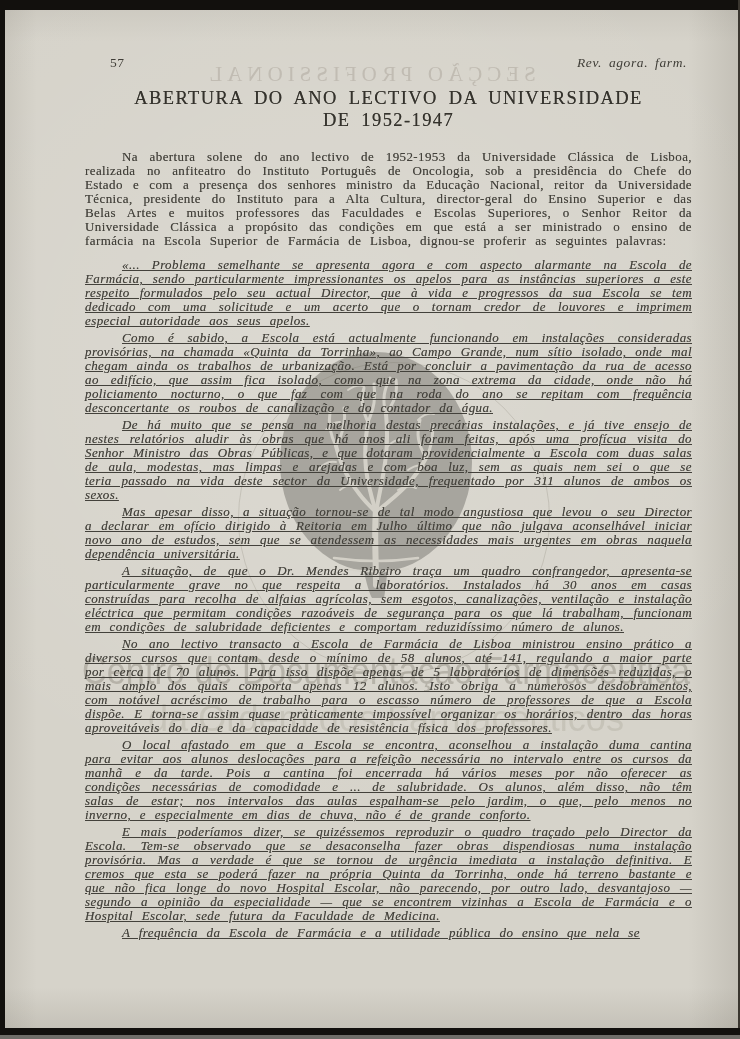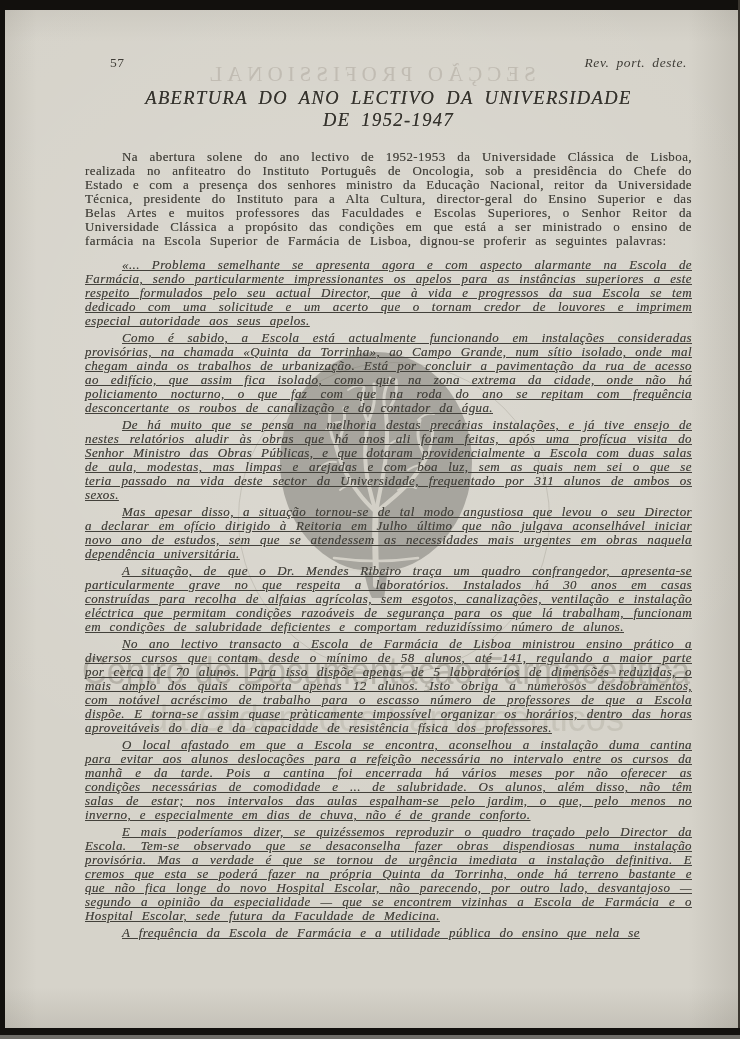--- a/index.html
+++ b/index.html
@@ -31,21 +31,21 @@
   .ghost-title{
     position:absolute;left:165px;top:62px;width:410px;text-align:center;
     font-size:21px;letter-spacing:5px;color:rgba(154,148,138,.38);
     transform:scaleX(-1);white-space:nowrap;
   }
   .title{
     position:absolute;left:85px;top:87px;width:607px;text-align:center;
     font-size:18.5px;color:#34322c;letter-spacing:1.4px;word-spacing:5px;
     line-height:22px;text-shadow:0 0 .4px rgba(52,50,44,.7);
   }
-  .title div{white-space:nowrap;font-style:italic;}
+  .title div{white-space:nowrap;}
 
   
   .wm{position:absolute;z-index:1;}
   .halo{
     position:absolute;left:238px;top:362px;width:312px;height:312px;
     border:1.5px solid rgba(110,104,92,.20);border-radius:50%;z-index:1;
   }
   .wm-text1{left:82px;top:648px;}
   .wm-text2{left:148px;top:697px;}
   .wm svg{display:block;}
@@ -113,21 +113,21 @@
       <text x="0" y="34" textLength="476" lengthAdjust="spacingAndGlyphs" font-family="Liberation Sans, sans-serif" font-size="36" fill="#999588" fill-opacity="0.26">da Ordem dos Farmacêuticos</text>
     </svg>
   </div>
   <div class="wm wm-text1">
     <svg width="612" height="46" viewBox="0 0 612 46">
       <text x="0" y="36" textLength="608" lengthAdjust="spacingAndGlyphs" font-family="Liberation Sans, sans-serif" font-size="38" fill="#979489" fill-opacity="0.52">Centro de Documentação Farmaceutica</text>
     </svg>
   </div>
 
   <div class="pagenum">57</div>
-  <div class="journal">Rev. port. deste.</div>
+  <div class="journal">Rev. agora. farm.</div>
 
   <div class="ghost-title">SECÇÃO PROFISSIONAL</div>
 
   <div class="title">
     <div>ABERTURA DO ANO LECTIVO DA UNIVERSIDADE</div>
     <div>DE 1952-1947</div>
   </div>
 
   <div class="content">
     <p class="intro">Na abertura solene do ano lectivo de 1952-1953 da Universidade Clássica de Lisboa, realizada no anfiteatro do Instituto Português de Oncologia, sob a presidência do Chefe do Estado e com a presença dos senhores ministro da Educação Nacional, reitor da Universidade Técnica, presidente do Instituto para a Alta Cultura, director-geral do Ensino Superior e das Belas Artes e muitos professores das Faculdades e Escolas Superiores, o Senhor Reitor da Universidade Clássica a propósito das condições em que está a ser ministrado o ensino de farmácia na Escola Superior de Farmácia de Lisboa, dignou-se proferir as seguintes palavras:</p>

